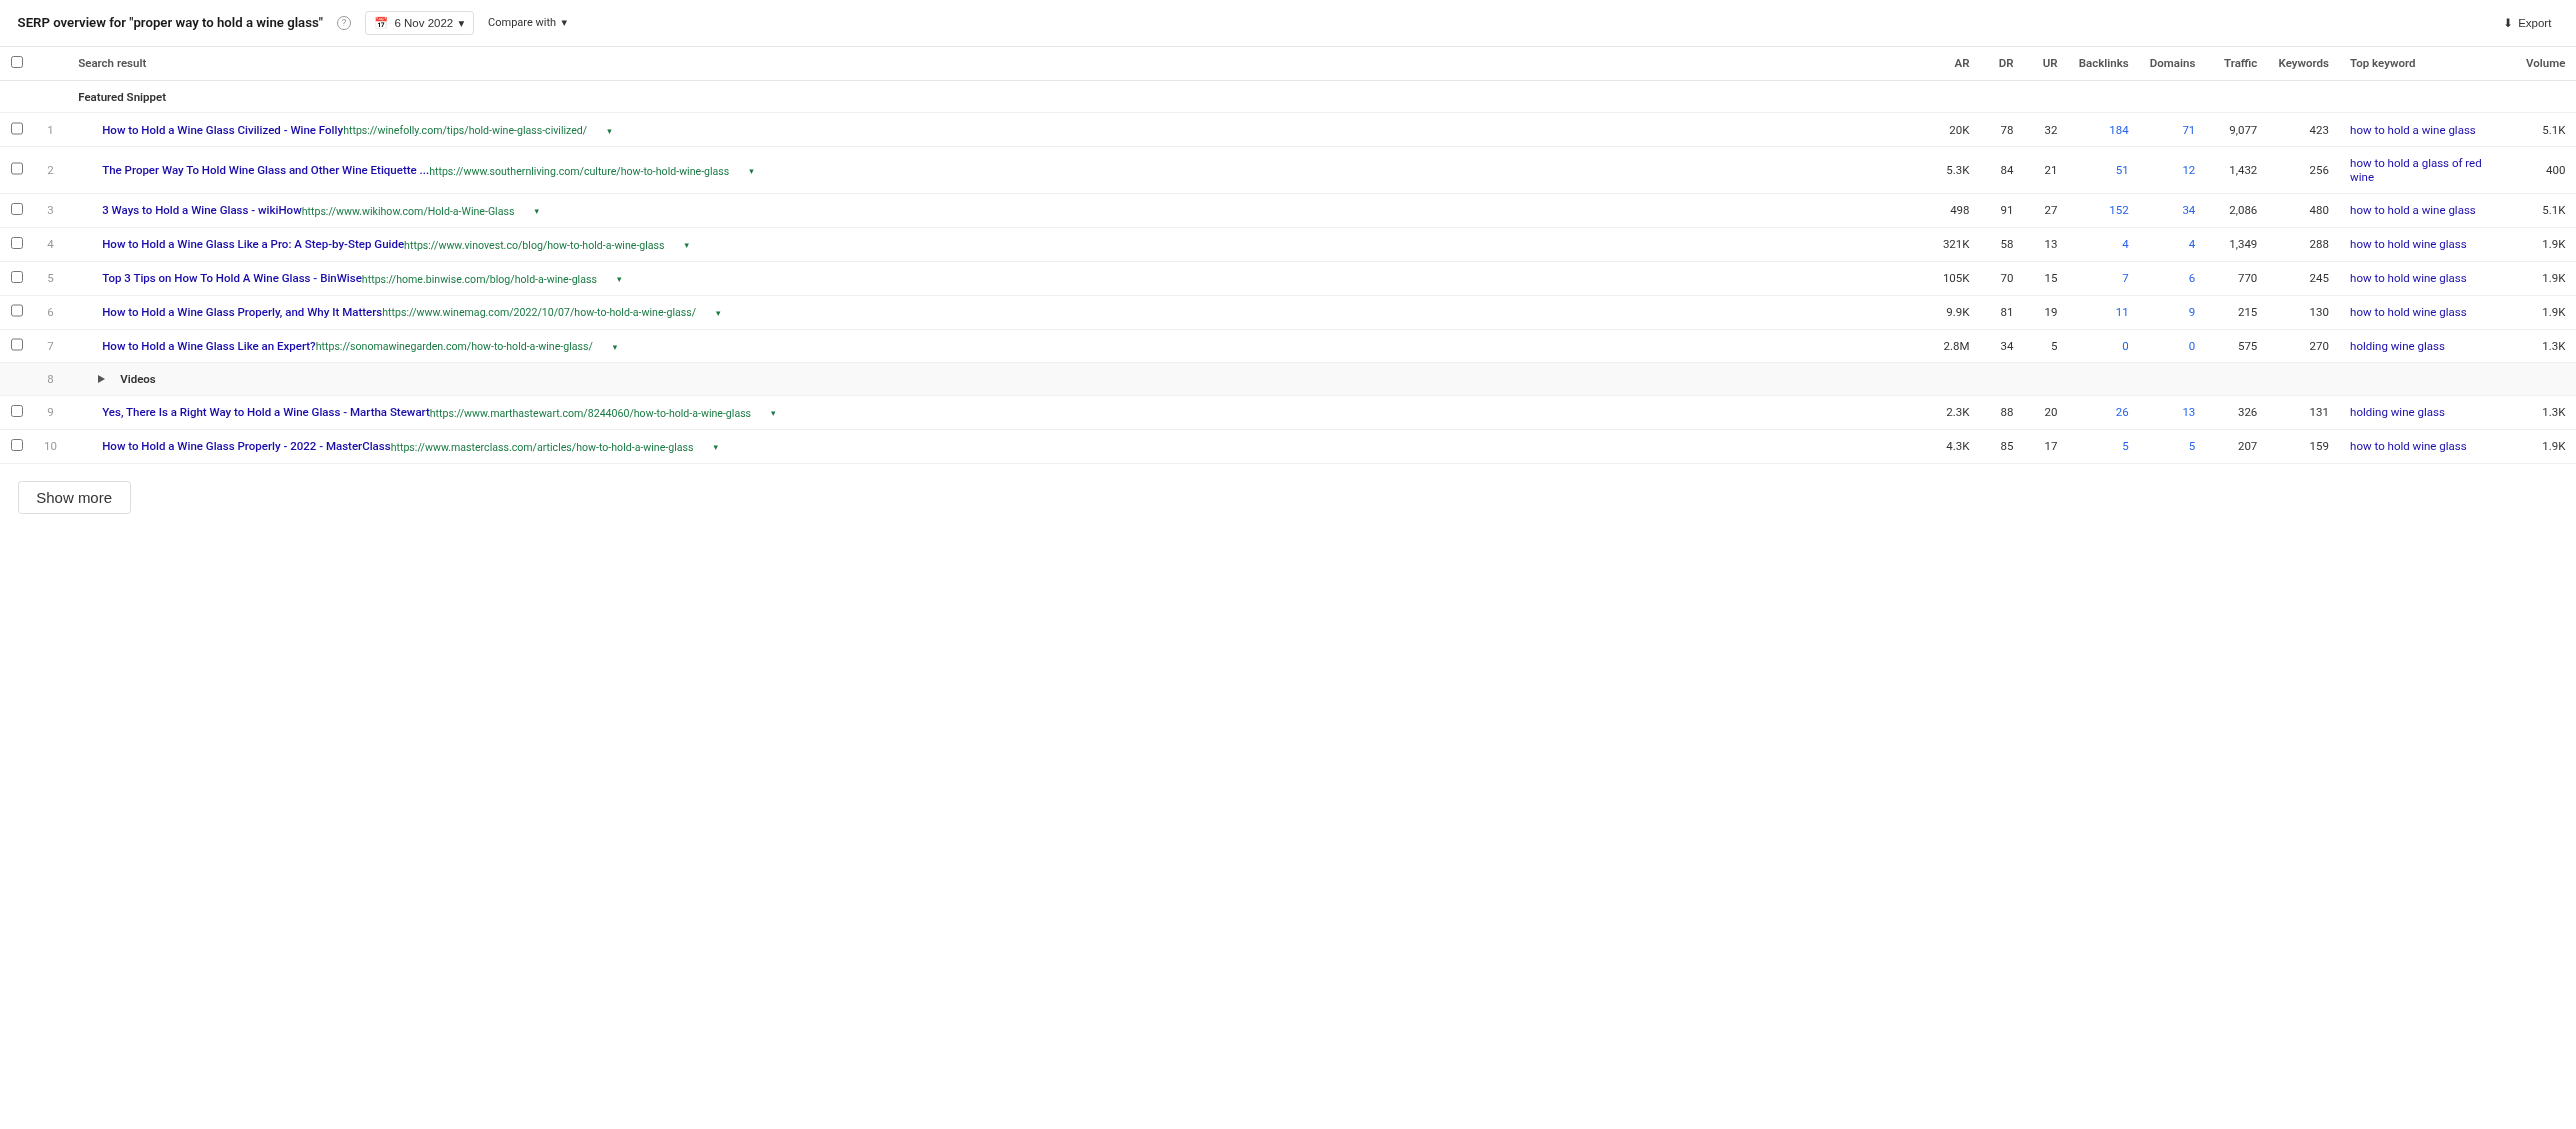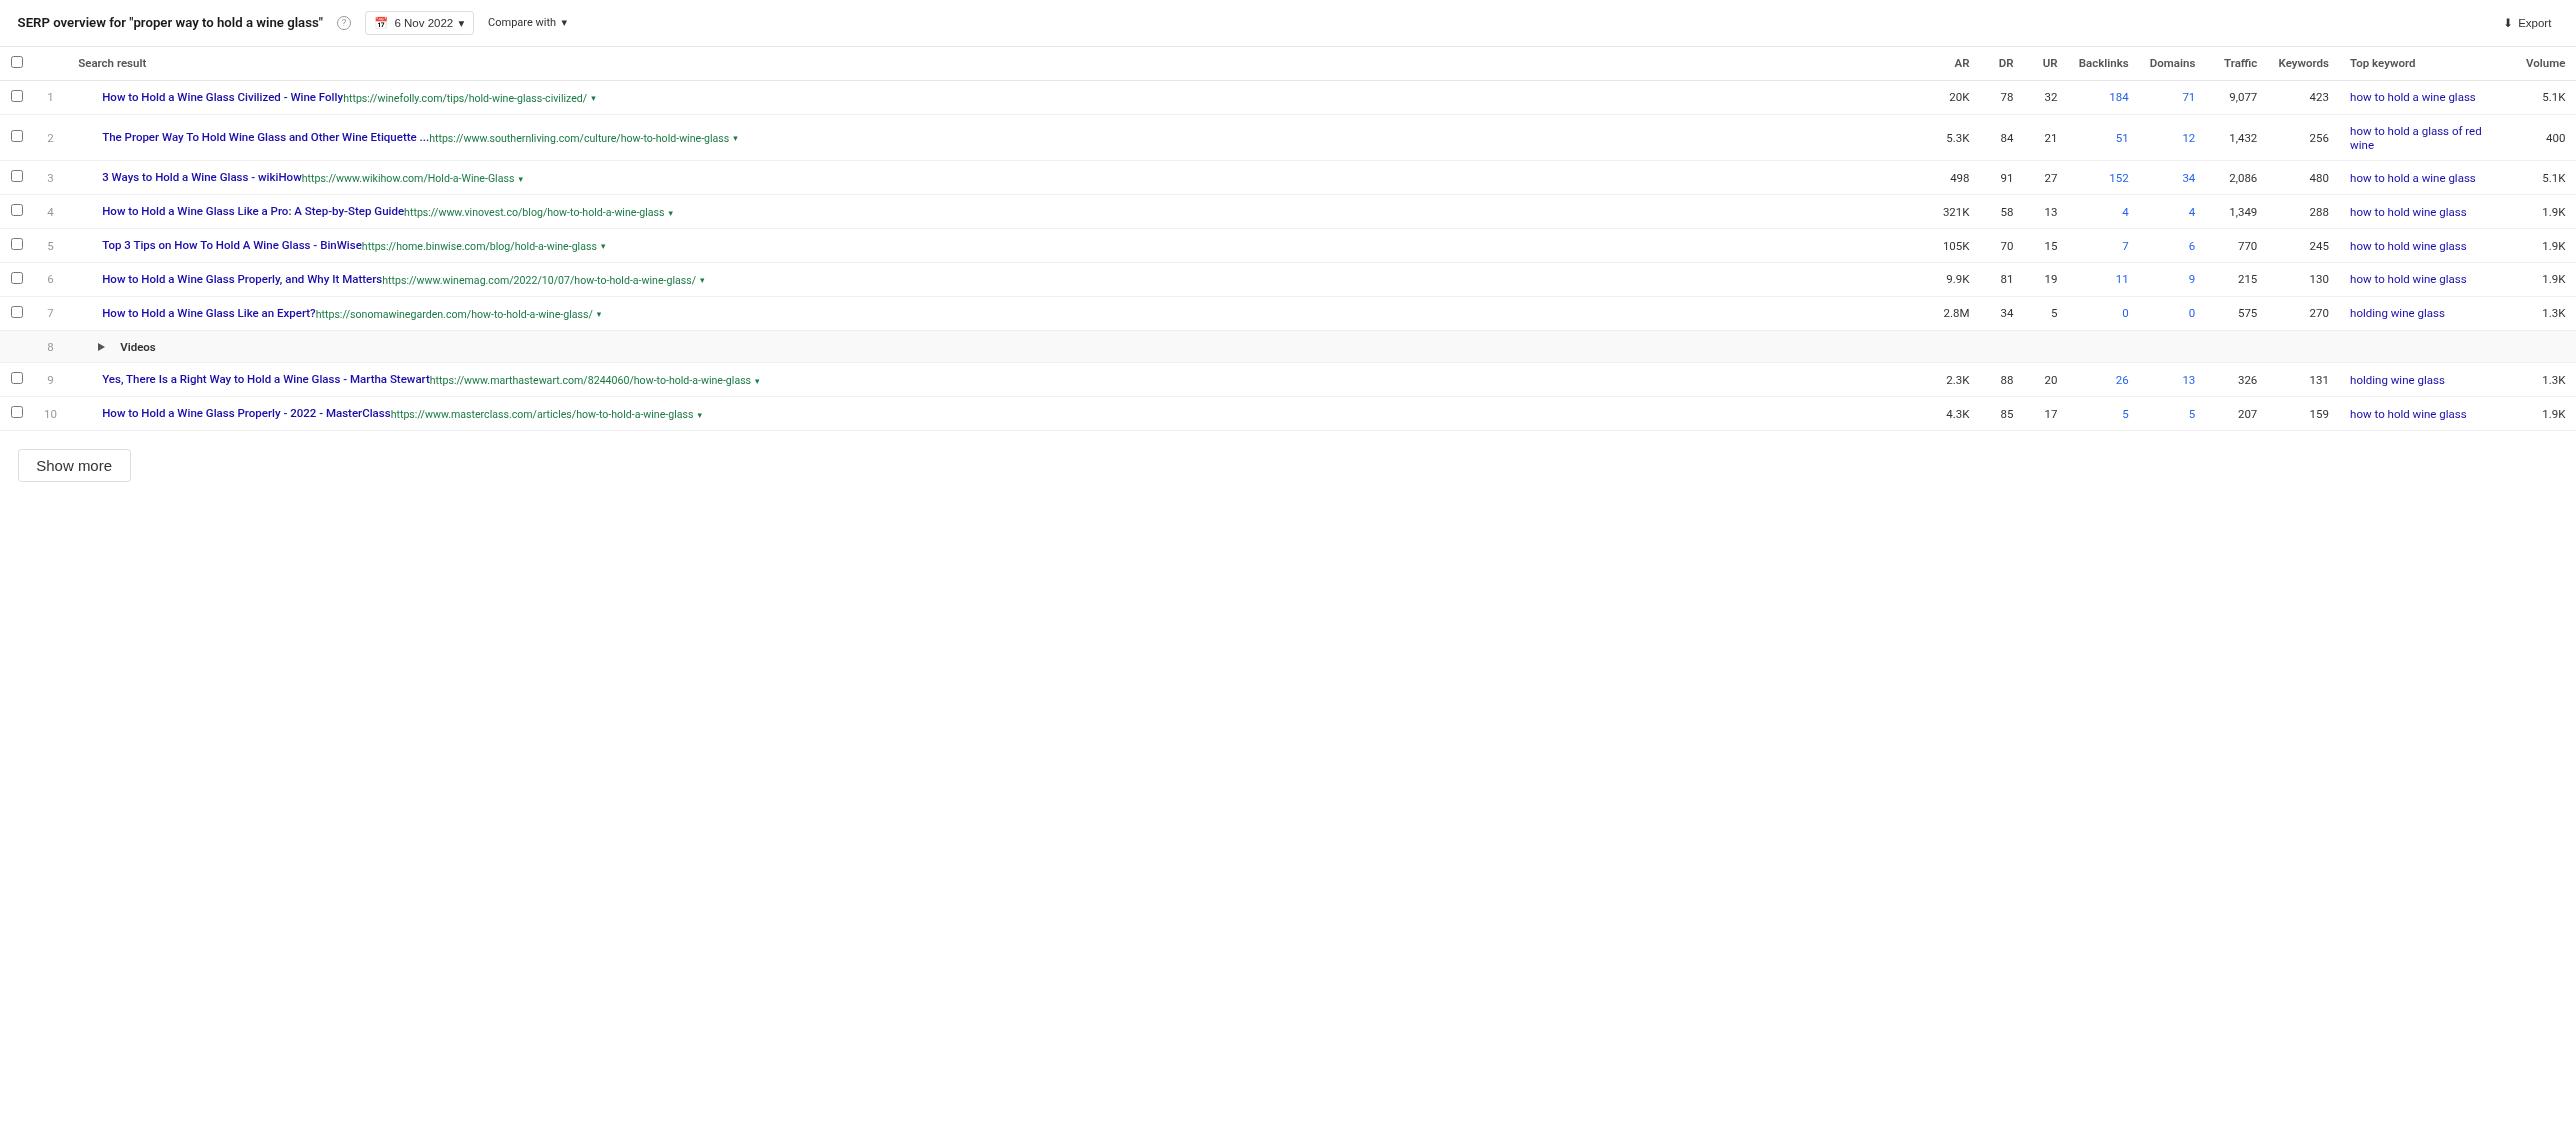--- a/index.html
+++ b/index.html
@@ -141,21 +141,21 @@
       font-size: 11.5px;
       display: block;
       font-weight: 500;
     }
 
     .result-url {
       color: #1a7a44;
       font-size: 10.6px;
       display: flex;
       align-items: center;
-      gap: 4px;
+      gap: 20px;
       margin-top: 1.8px;
     }
 
     .result-url a {
       color: #1a7a44;
       text-decoration: none;
     }
 
     .featured-snippet-label {
       font-size: 11.5px;
@@ -296,20 +296,27 @@
         </th>
         <th class="col-top-keyword">
           <span>Top keyword</span>
         </th>
         <th class="col-volume">
           <span>Volume</span>
         </th>
       </tr>
     </thead>
     <tbody id="table-body">
+    <tr style="border-bottom: none;">
+          <td class="checkbox-cell"></td>
+          <td></td>
+          <td class="search-result-cell" colspan="10">
+            <span class="featured-snippet-label">Featured Snippet</span>
+          </td>
+        </tr>
         <tr>
         <td class="checkbox-cell">
           <input type="checkbox" style="">
         </td>
         <td class="row-num">1</td>
         <td class="search-result-cell">
           <div class="result-combined">
             <a class="result-title" href="#">How to Hold a Wine Glass Civilized - Wine Folly</a>
             <div class="result-url">
               <a href="#">https://winefolly.com/tips/hold-wine-glass-civilized/</a> 

